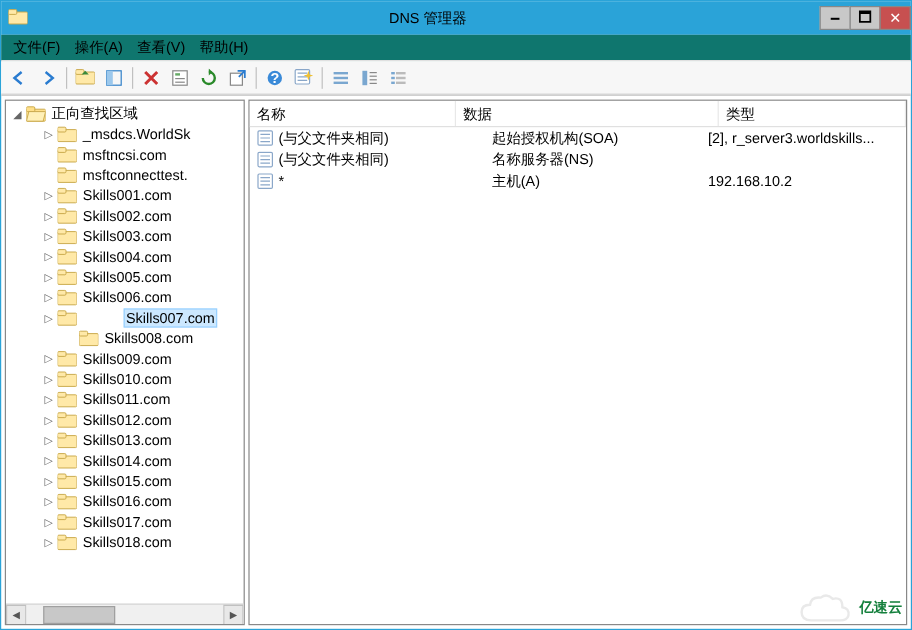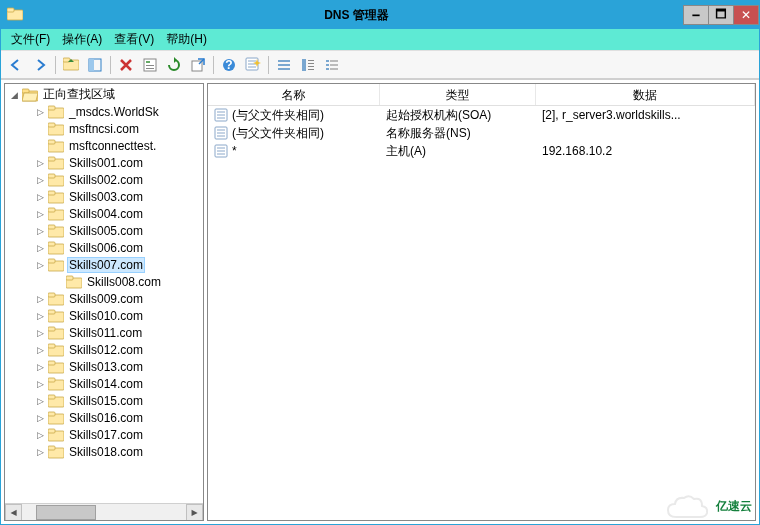--- a/index.html
+++ b/index.html
@@ -1,46 +1,46 @@
 <!DOCTYPE html>
 <html><head>
 <meta charset="utf-8">
 <style>
   * { box-sizing: border-box; font-family: "Microsoft YaHei", "Segoe UI", sans-serif; font-size: 12px; }
   body { margin: 0; padding: 0; background: #fff; }
   .window { width: 760px; height: 525px; display: flex; flex-direction: column; border: 1px solid #2aa3d8; }
   .titlebar { background: #2aa3d8; height: 28px; display: flex; align-items: center; color: #000; }
   .title-icon { width: 16px; height: 16px; margin: 0 6px; }
-  .title-text { flex: 1; text-align: center; font-size: 12px; color: #000; font-weight: bold; }
+  .title-text { flex: 1; text-align: center; font-size: 12px; color: #000; }
   .win-controls { display: flex; }
   .win-btn { width: 26px; height: 20px; display: flex; align-items: center; justify-content: center; background: #c8c8c8; border: 1px solid #888; margin-left: -1px; cursor: default; }
   .win-btn.close { background: #c75050; color: #fff; }
-  .menubar { background: #5eead4; height: 22px; display: flex; align-items: center; padding: 0 4px; border-bottom: 1px solid #e0e0e0; }
+  .menubar { background: #0f766e; height: 22px; display: flex; align-items: center; padding: 0 4px; border-bottom: 1px solid #e0e0e0; }
   .menu-item { padding: 2px 6px; cursor: default; }
   .toolbar { height: 28px; background: #f7f7f7; border-bottom: 1px solid #d0d0d0; display: flex; align-items: center; padding: 0 4px; gap: 2px; }
   .tool-btn { width: 22px; height: 22px; display: flex; align-items: center; justify-content: center; cursor: default; border: 1px solid transparent; }
   .tool-sep { width: 1px; height: 18px; background: #c0c0c0; margin: 0 2px; }
   .content { flex: 1; display: flex; border-top: 1px solid #d0d0d0; min-height: 0; }
   .tree-pane { width: 200px; border: 1px solid #888; margin: 3px; display: flex; flex-direction: column; overflow: hidden; }
   .tree-scroll { flex: 1; overflow: hidden; position: relative; }
   .tree { padding-top: 2px; }
   .tree-row { display: flex; align-items: center; height: 17px; white-space: nowrap; cursor: default; padding-right: 4px; }
   .tree-row .exp { width: 11px; height: 11px; display: inline-flex; align-items: center; justify-content: center; color: #666; font-size: 9px; margin-right: 2px; flex-shrink: 0; }
   .tree-row .folder { width: 16px; height: 14px; margin-right: 3px; flex-shrink: 0; }
   .tree-row .label { padding: 0 2px; }
-  .tree-row.selected .label { background: #cce8ff; border: 1px solid #99d1ff; padding: 0 1px; }
+  .tree-row.selected .label { background: #cce8ff; border: 1px solid #99d1ff; padding: 0 1px; margin-left: 36px; }
   .hscroll { height: 17px; background: #f0f0f0; border-top: 1px solid #d0d0d0; display: flex; align-items: center; }
   .hscroll .hbtn { width: 17px; height: 17px; background: #e8e8e8; border: 1px solid #c0c0c0; display: flex; align-items: center; justify-content: center; font-size: 8px; color: #555; }
   .hscroll .htrack { flex: 1; height: 17px; background: #f0f0f0; position: relative; }
   .hscroll .hthumb { position: absolute; left: 14px; width: 60px; height: 15px; top: 1px; background: #c8c8c8; border: 1px solid #a0a0a0; }
   .list-pane { flex: 1; border: 1px solid #888; margin: 3px 3px 3px 0; display: flex; flex-direction: column; overflow: hidden; }
   .list-header { height: 22px; background: #fff; display: flex; border-bottom: 1px solid #e0e0e0; }
-  .col-h { padding: 3px 6px; border-right: 1px solid #e8e8e8; cursor: default; text-align: center; }
+  .col-h { padding: 3px 6px; border-right: 1px solid #e8e8e8; cursor: default; }
   .list-body { flex: 1; overflow: auto; }
-  .list-row { display: flex; height: 18px; align-items: center; cursor: default; }
+  .list-row { display: flex; height: 18px; align-items: center; cursor: default; gap: 24px; }
   .cell { padding: 0 6px; white-space: nowrap; overflow: hidden; text-overflow: ellipsis; display: flex; align-items: center; }
   .rec-icon { width: 14px; height: 14px; margin-right: 4px; flex-shrink: 0; }
   .watermark { position: fixed; right: 8px; bottom: 4px; color: #15803d; font-size: 18px; font-weight: bold; display: flex; align-items: center; gap: 4px; pointer-events: none; }
   .watermark svg { opacity: 0.4; }
   
   .c-name { width: 172px; }
   .c-type { width: 156px; }
   .c-data { flex: 1; }
 </style>
 </head>
@@ -350,22 +350,22 @@
         <div class="htrack">
             <div class="hthumb"></div>
           </div>
         <div class="hbtn">▶</div>
       </div>
     </div>
 
     <div class="list-pane">
       <div class="list-header">
         <div class="col-h c-name">名称</div>
+        <div class="col-h c-data">数据</div>
         <div class="col-h c-type">类型</div>
-        <div class="col-h c-data">数据</div>
       </div>
       <div class="list-body" id="list-body">
           <div class="list-row">
             <div class="cell c-name">
               <svg class="rec-icon" viewBox="0 0 14 14">
                 <use href="#record-icon"></use>
               </svg>
               <span>(与父文件夹相同)</span>
             </div>
             <div class="cell c-type">起始授权机构(SOA)</div>

